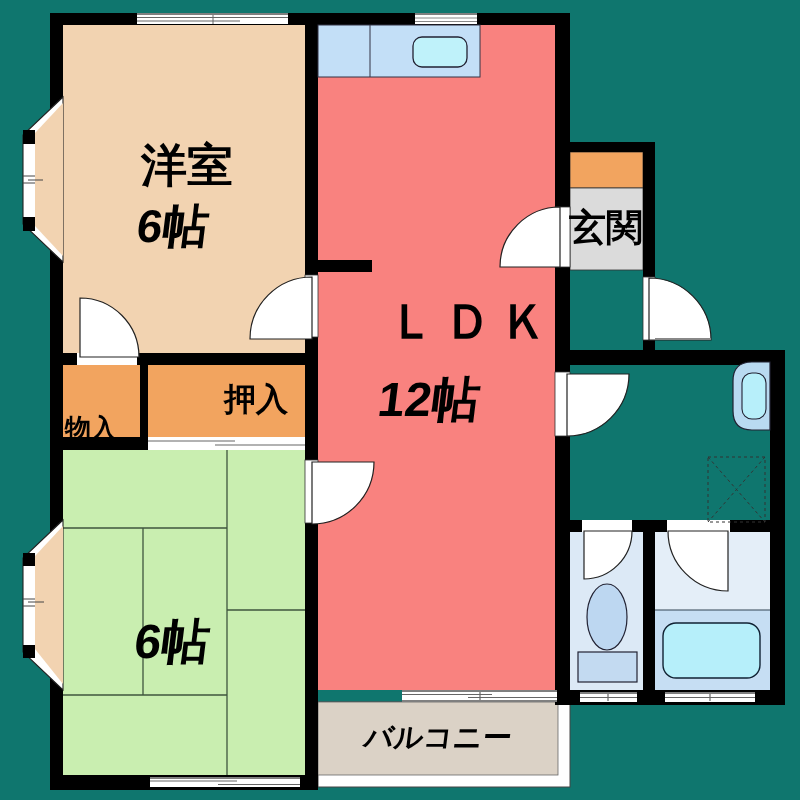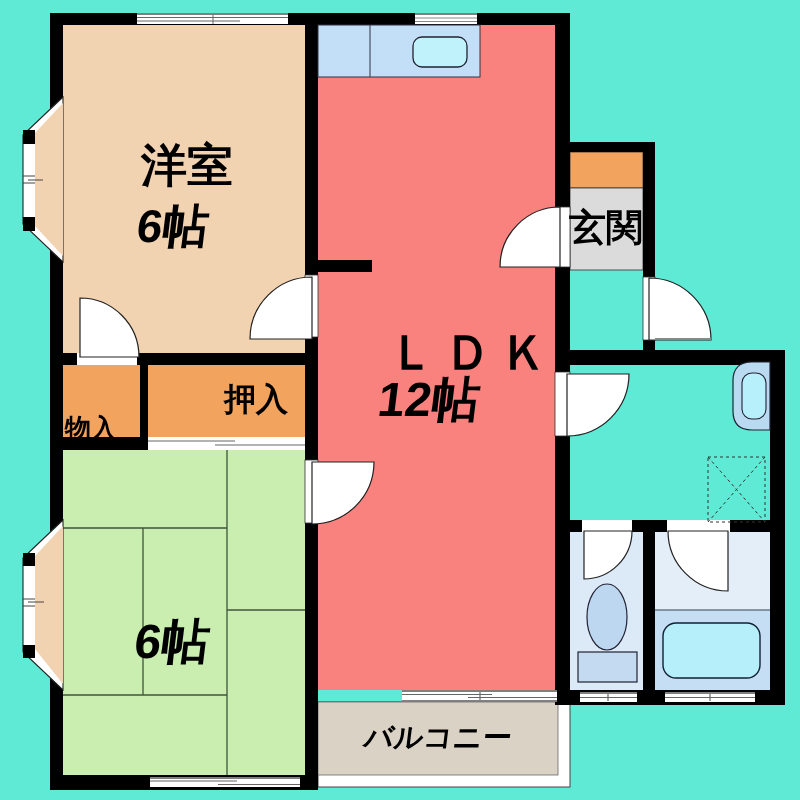--- a/index.html
+++ b/index.html
@@ -1,16 +1,16 @@
 <!DOCTYPE html>
 <html><head>
 <meta charset="utf-8">
 <style>
   html,body{margin:0;padding:0;background:#ffffff;}
-  #plan{position:relative;width:800px;height:800px;background:#5eead4;overflow:hidden;
+  #plan{position:relative;width:800px;height:800px;background:#0f766e;overflow:hidden;
         font-family:"Liberation Sans","DejaVu Sans",sans-serif;}
   #plan svg{position:absolute;left:0;top:0;}
   .lbl{position:absolute;transform:translate(-50%,-50%);font-weight:bold;color:#000;
        white-space:nowrap;line-height:1;}
   .lbl.skew{transform:translate(-50%,-50%) skewX(-7deg);}
   .fs46{font-size:46px;} .fs48{font-size:48px;} .fs32{font-size:32px;}
   .fs29{font-size:29px;} .fs27{font-size:37px;} .fs26{font-size:26px;}
   .ls8{letter-spacing:8px;}
 </style>
 </head>
@@ -177,20 +177,20 @@
     <path d="M649,340 L649,278 A62,62 0 0 1 711,340 Z"></path>
     <path d="M567,374 L629,374 A62,62 0 0 1 567,436 Z"></path>
     <path d="M584,531 L632,531 A48,48 0 0 1 584,579 Z"></path>
     <path d="M728,531 L668,531 A60,60 0 0 0 728,591 Z"></path>
     <line x1="655" y1="339" x2="711" y2="339" stroke="#888" stroke-width="2"></line>
   </g>
 </svg>
 
   <div class="lbl fs46" style="left:187px;top:165px;">洋室</div>
   <div class="lbl fs46 skew" style="left:173px;top:226px;">6帖</div>
-  <div class="lbl fs48 ls8" style="left:472px;top:353px;">ＬＤＫ</div>
+  <div class="lbl fs48 ls8" style="left:472px;top:322px;">ＬＤＫ</div>
   <div class="lbl fs48 skew" style="left:429px;top:400px;">12帖</div>
   <div class="lbl fs48 skew" style="left:172px;top:642px;">6帖</div>
   <div class="lbl fs26" style="left:91px;top:400px;margin-top:28px;">物入</div>
   <div class="lbl fs32" style="left:227px;top:399px;margin-left:29px;">押入</div>
   <div class="lbl fs27" style="left:606px;top:227px;">玄関</div>
   <div class="lbl fs29 skew" style="left:438px;top:737px;">バルコニー</div>
 </div>
 
 </body></html>

